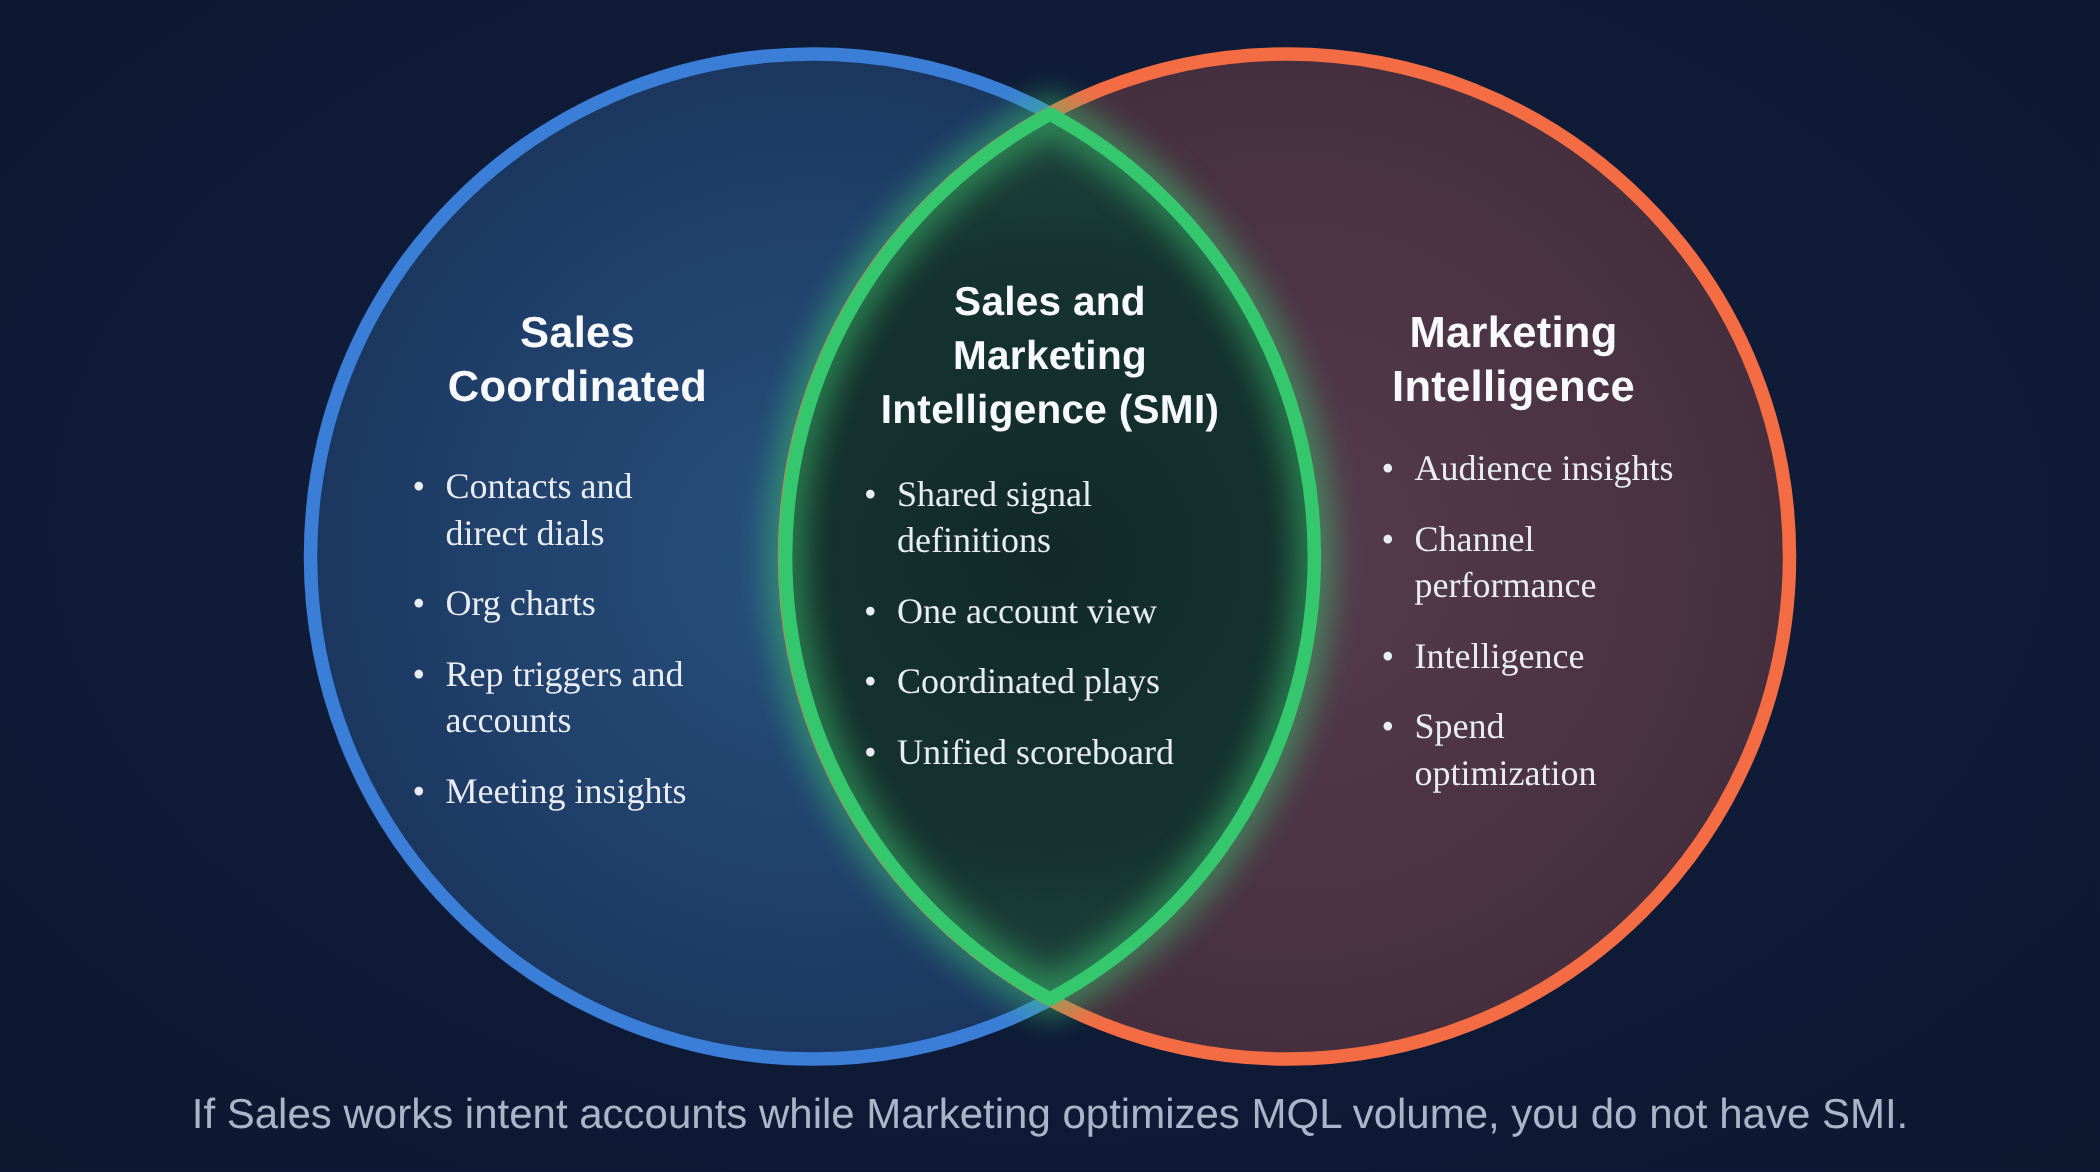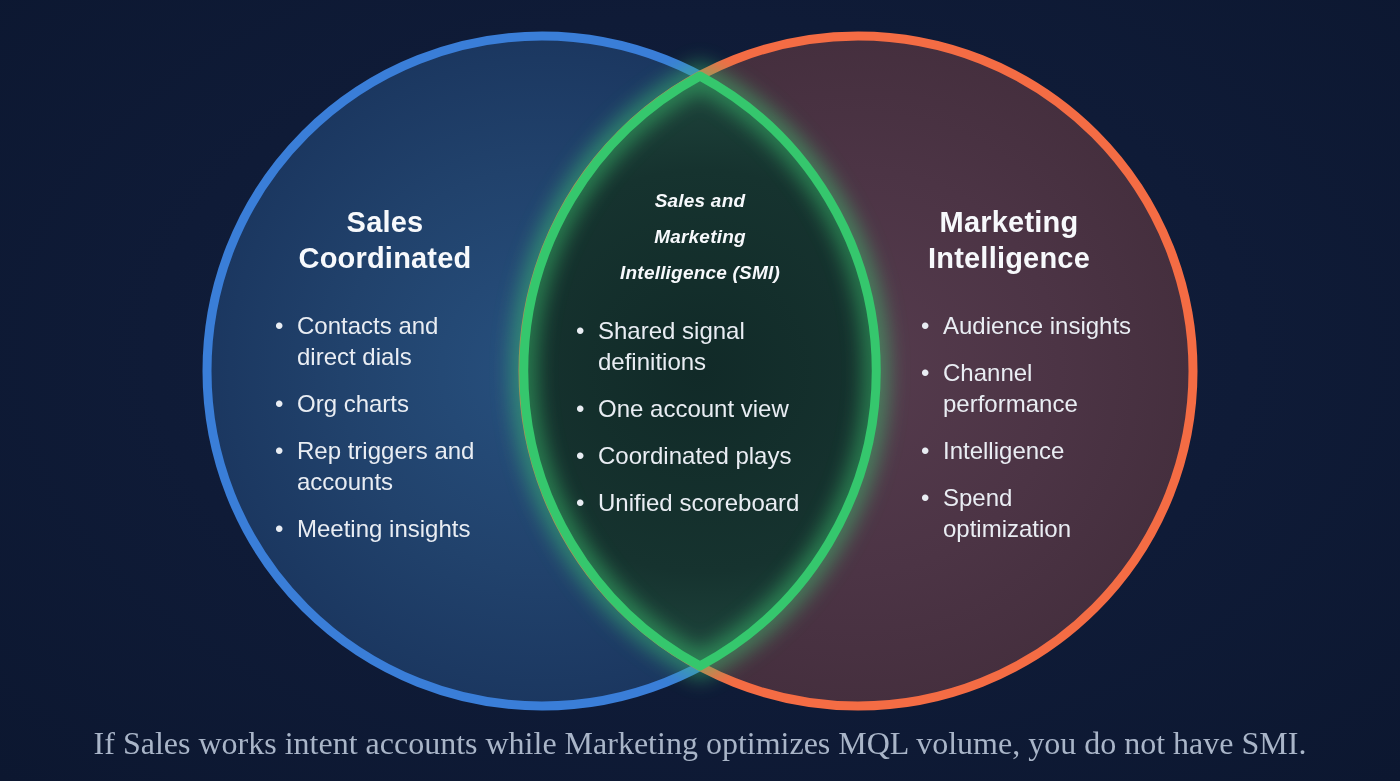--- a/index.html
+++ b/index.html
@@ -18,50 +18,50 @@
 
   .circle-title {
     font-weight: bold;
     font-size: 29px;
     line-height: 36px;
     text-align: center;
     white-space: pre-line;
     color: #f7f9fc;
     letter-spacing: 0.2px;
   }
-  .circle-title.center { font-size: 19px; font-style: italic; }
+  .circle-title.center { font-size: 27px; }
 
   .bullet-list { list-style: none; }
   .bullet-list li {
     position: relative;
     padding-left: 22px;
     font-size: 24px;
     line-height: 31px;
     margin-bottom: 16px;
     white-space: pre-line;
     color: #e9edf3;
+    font-family: Liberation Serif, serif;
   }
   .bullet-list li::before {
     content: "\2022";
     position: absolute;
     left: 0;
     top: 0;
     color: #e9edf3;
   }
 
   .caption {
     position: absolute;
     left: 0;
     top: 726px;
     width: 1400px;
     text-align: center;
-    font-size: 32px;
+    font-size: 28px;
     line-height: 34px;
     color: #a9b5c8;
-    font-family: Liberation Serif, serif;
   }
 </style>
 </head>
 <body>
 
 <div class="stage">
 
   <svg class="venn-svg" width="1400" height="781" viewBox="0 0 1400 781">
     <defs>
       <radialGradient id="leftFill" gradientUnits="userSpaceOnUse" cx="542" cy="371" r="335">
@@ -109,21 +109,21 @@
   <ul class="overlay bullet-list" style="left:576px; top:315px; width:250px;">
     <li>Shared signal
 definitions</li>
     <li>One account view</li>
     <li>Coordinated plays</li>
     <li>Unified scoreboard</li>
   </ul>
 
   <div class="overlay circle-title" style="left:859px; top:204px; width:300px;">Marketing
 Intelligence</div>
-  <ul class="overlay bullet-list" style="left:921px; top:310px; width:230px;">
+  <ul class="overlay bullet-list" style="left:921px; top:298px; width:230px;">
     <li>Audience insights</li>
     <li>Channel
 performance</li>
     <li>Intelligence</li>
     <li>Spend
 optimization</li>
   </ul>
 
   <div class="caption">If Sales works intent accounts while Marketing optimizes MQL volume, you do not have SMI.</div>
 

